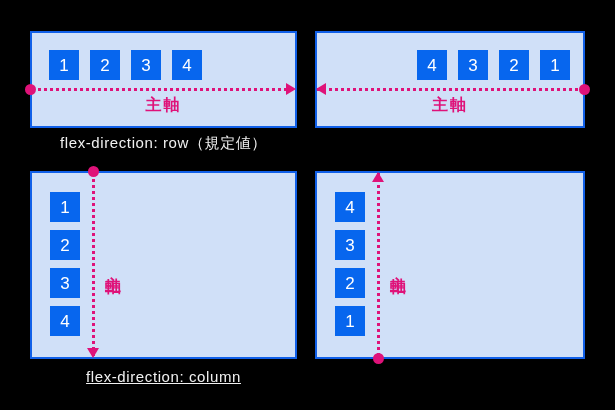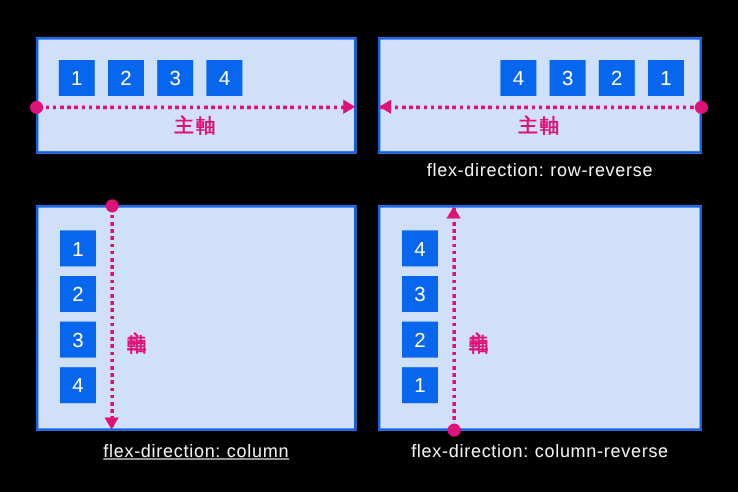--- a/index.html
+++ b/index.html
@@ -88,36 +88,36 @@
       <div class="flex-item">3</div>
       <div class="flex-item">4</div>
     </div>
     <div class="h-arrow">
       <div class="h-line"></div>
       <div class="axis-dot at-left"></div>
       <div class="axis-head head-right"></div>
     </div>
     <div class="h-axis-label">主軸</div>
   </div>
+  <div class="caption caption-tl">flex-direction: row（規定値）</div>
 
   <div class="panel panel-tr">
     <div class="items-row rev">
       <div class="flex-item">4</div>
       <div class="flex-item">3</div>
       <div class="flex-item">2</div>
       <div class="flex-item">1</div>
     </div>
     <div class="h-arrow">
       <div class="h-line"></div>
       <div class="axis-dot at-right"></div>
       <div class="axis-head head-left"></div>
     </div>
     <div class="h-axis-label">主軸</div>
   </div>
-  <div class="caption caption-tr">flex-direction: row-reverse</div>
 
   <div class="panel panel-bl">
     <div class="items-col">
       <div class="flex-item">1</div>
       <div class="flex-item">2</div>
       <div class="flex-item">3</div>
       <div class="flex-item">4</div>
     </div>
     <div class="v-arrow">
       <div class="v-line"></div>
@@ -135,15 +135,14 @@
       <div class="flex-item">2</div>
       <div class="flex-item">1</div>
     </div>
     <div class="v-arrow">
       <div class="v-line"></div>
       <div class="axis-head head-up"></div>
       <div class="axis-dot at-bottom"></div>
     </div>
     <div class="v-axis-label">主軸</div>
   </div>
-  <div class="caption caption-br">flex-direction: column-reverse</div>
 
 </div>
 
 </body></html>

